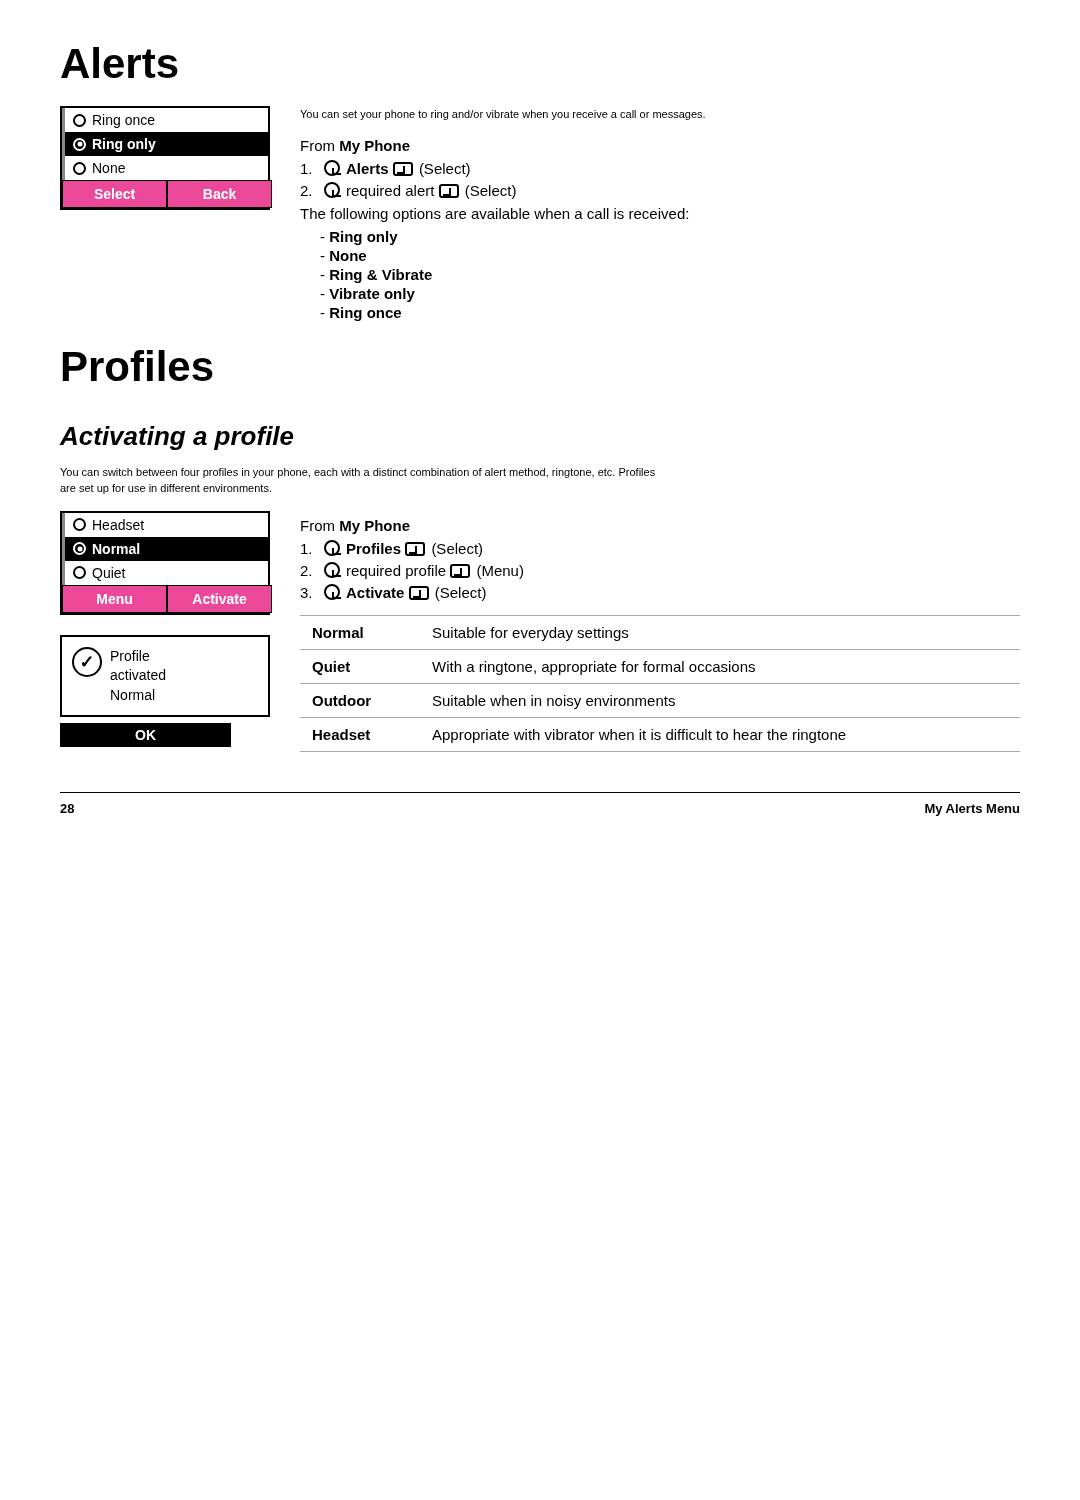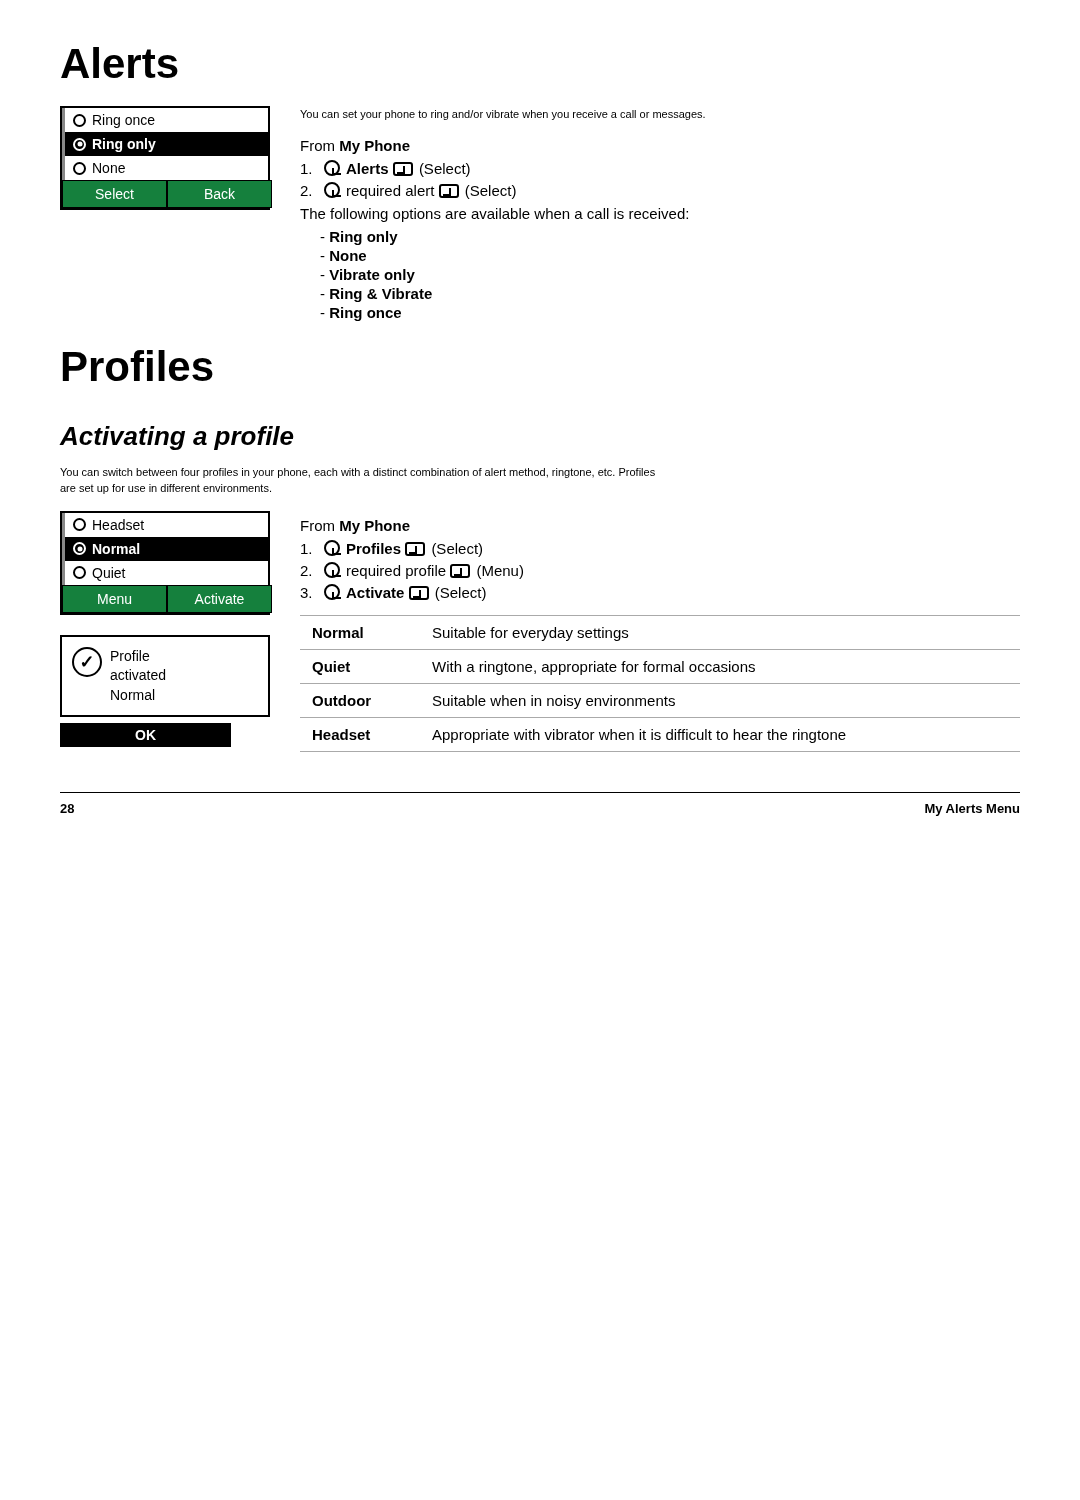--- a/index.html
+++ b/index.html
@@ -55,23 +55,23 @@
       font-weight: bold;
     }
 
     .phone-buttons {
       display: flex;
       width: 210px;
     }
 
     .phone-btn {
       flex: 1;
-      background: #15803d;
+      background: #ec4899;
       color: #fff;
-      font-weight: normal;
+      font-weight: bold;
       font-size: 14px;
       text-align: center;
       padding: 5px 4px;
       border: 1px solid #000;
     }
 
     .text-area {
       flex: 1;
     }
 
@@ -326,22 +326,22 @@
           <span class="nav-icon"></span>
           <span>(Select)</span></span>
         </li>
       </ul>
 
       <p class="options-text">The following options are available when a call is received:</p>
 
       <ul class="options-list">
         <li><b>Ring only</b></li>
         <li><b>None</b></li>
+        <li><b>Ring &amp; Vibrate</b></li>
         <li><b>Vibrate only</b></li>
-        <li><b>Ring &amp; Vibrate</b></li>
         <li><b>Ring once</b></li>
       </ul>
     </div>
   </div>
 </div>
 
 <div class="section profiles-section">
   <h1 class="section-title">Profiles</h1>
 
   <h2 class="activating-title">Activating a profile</h2>

